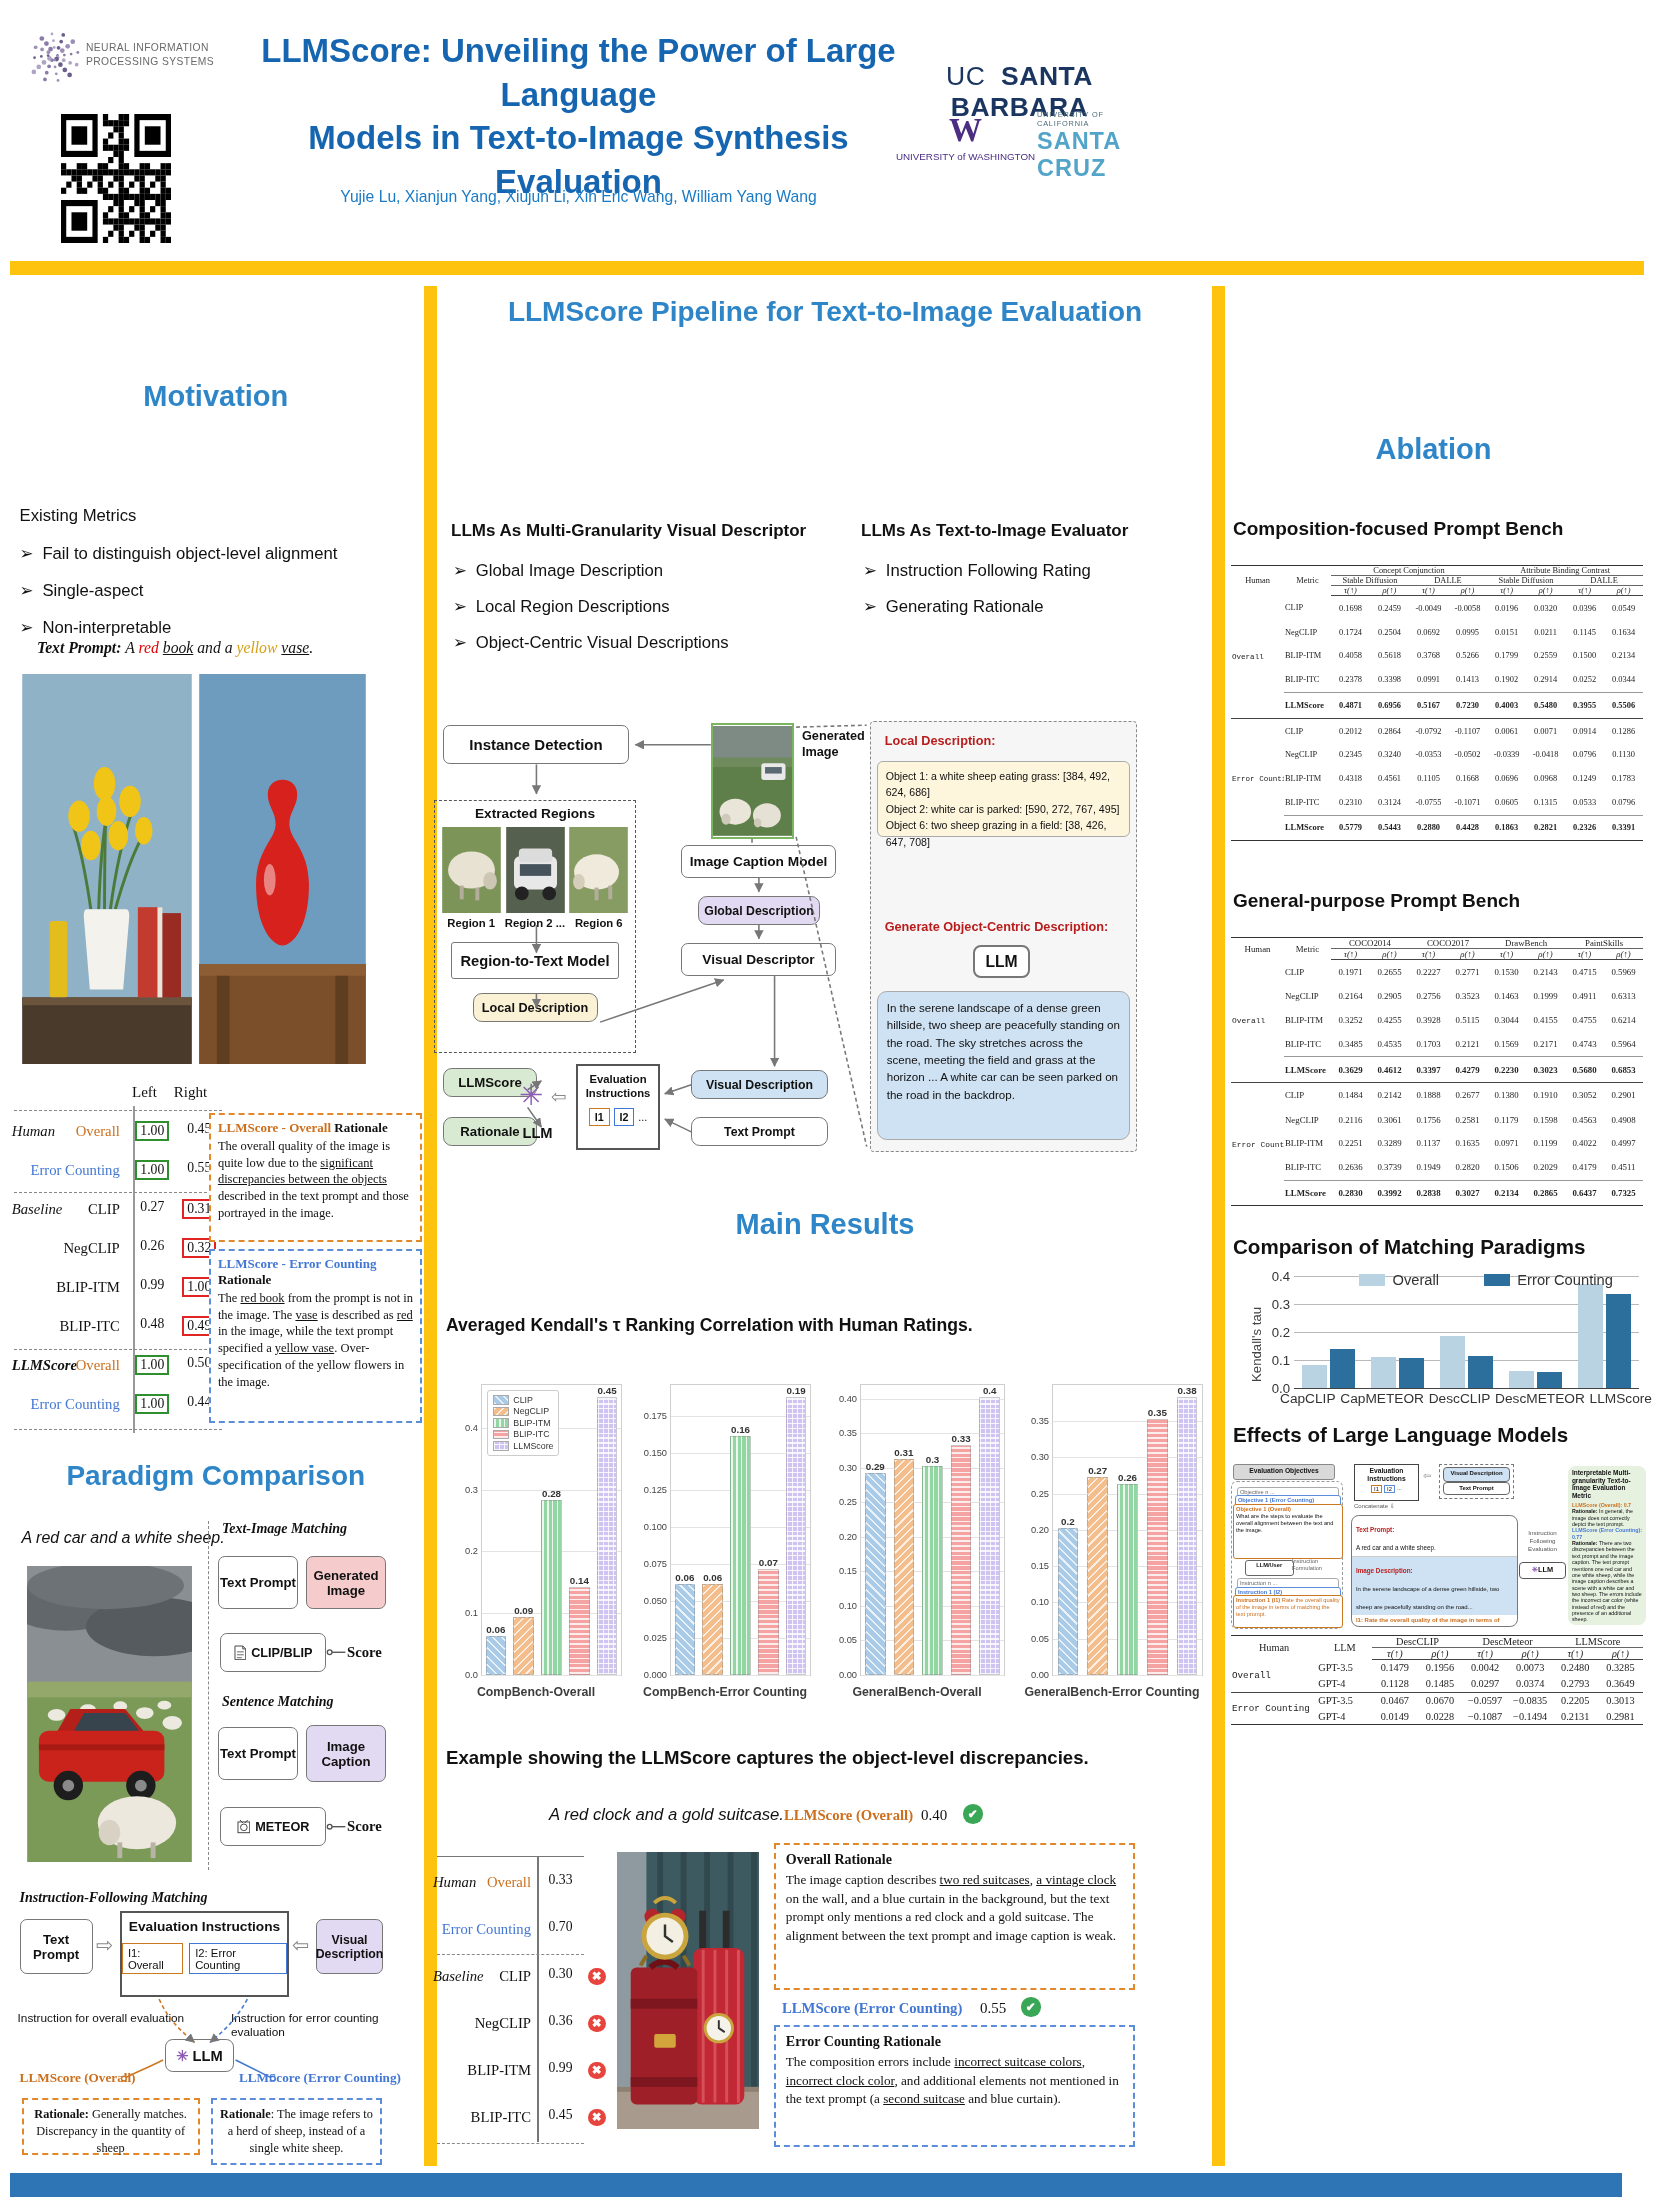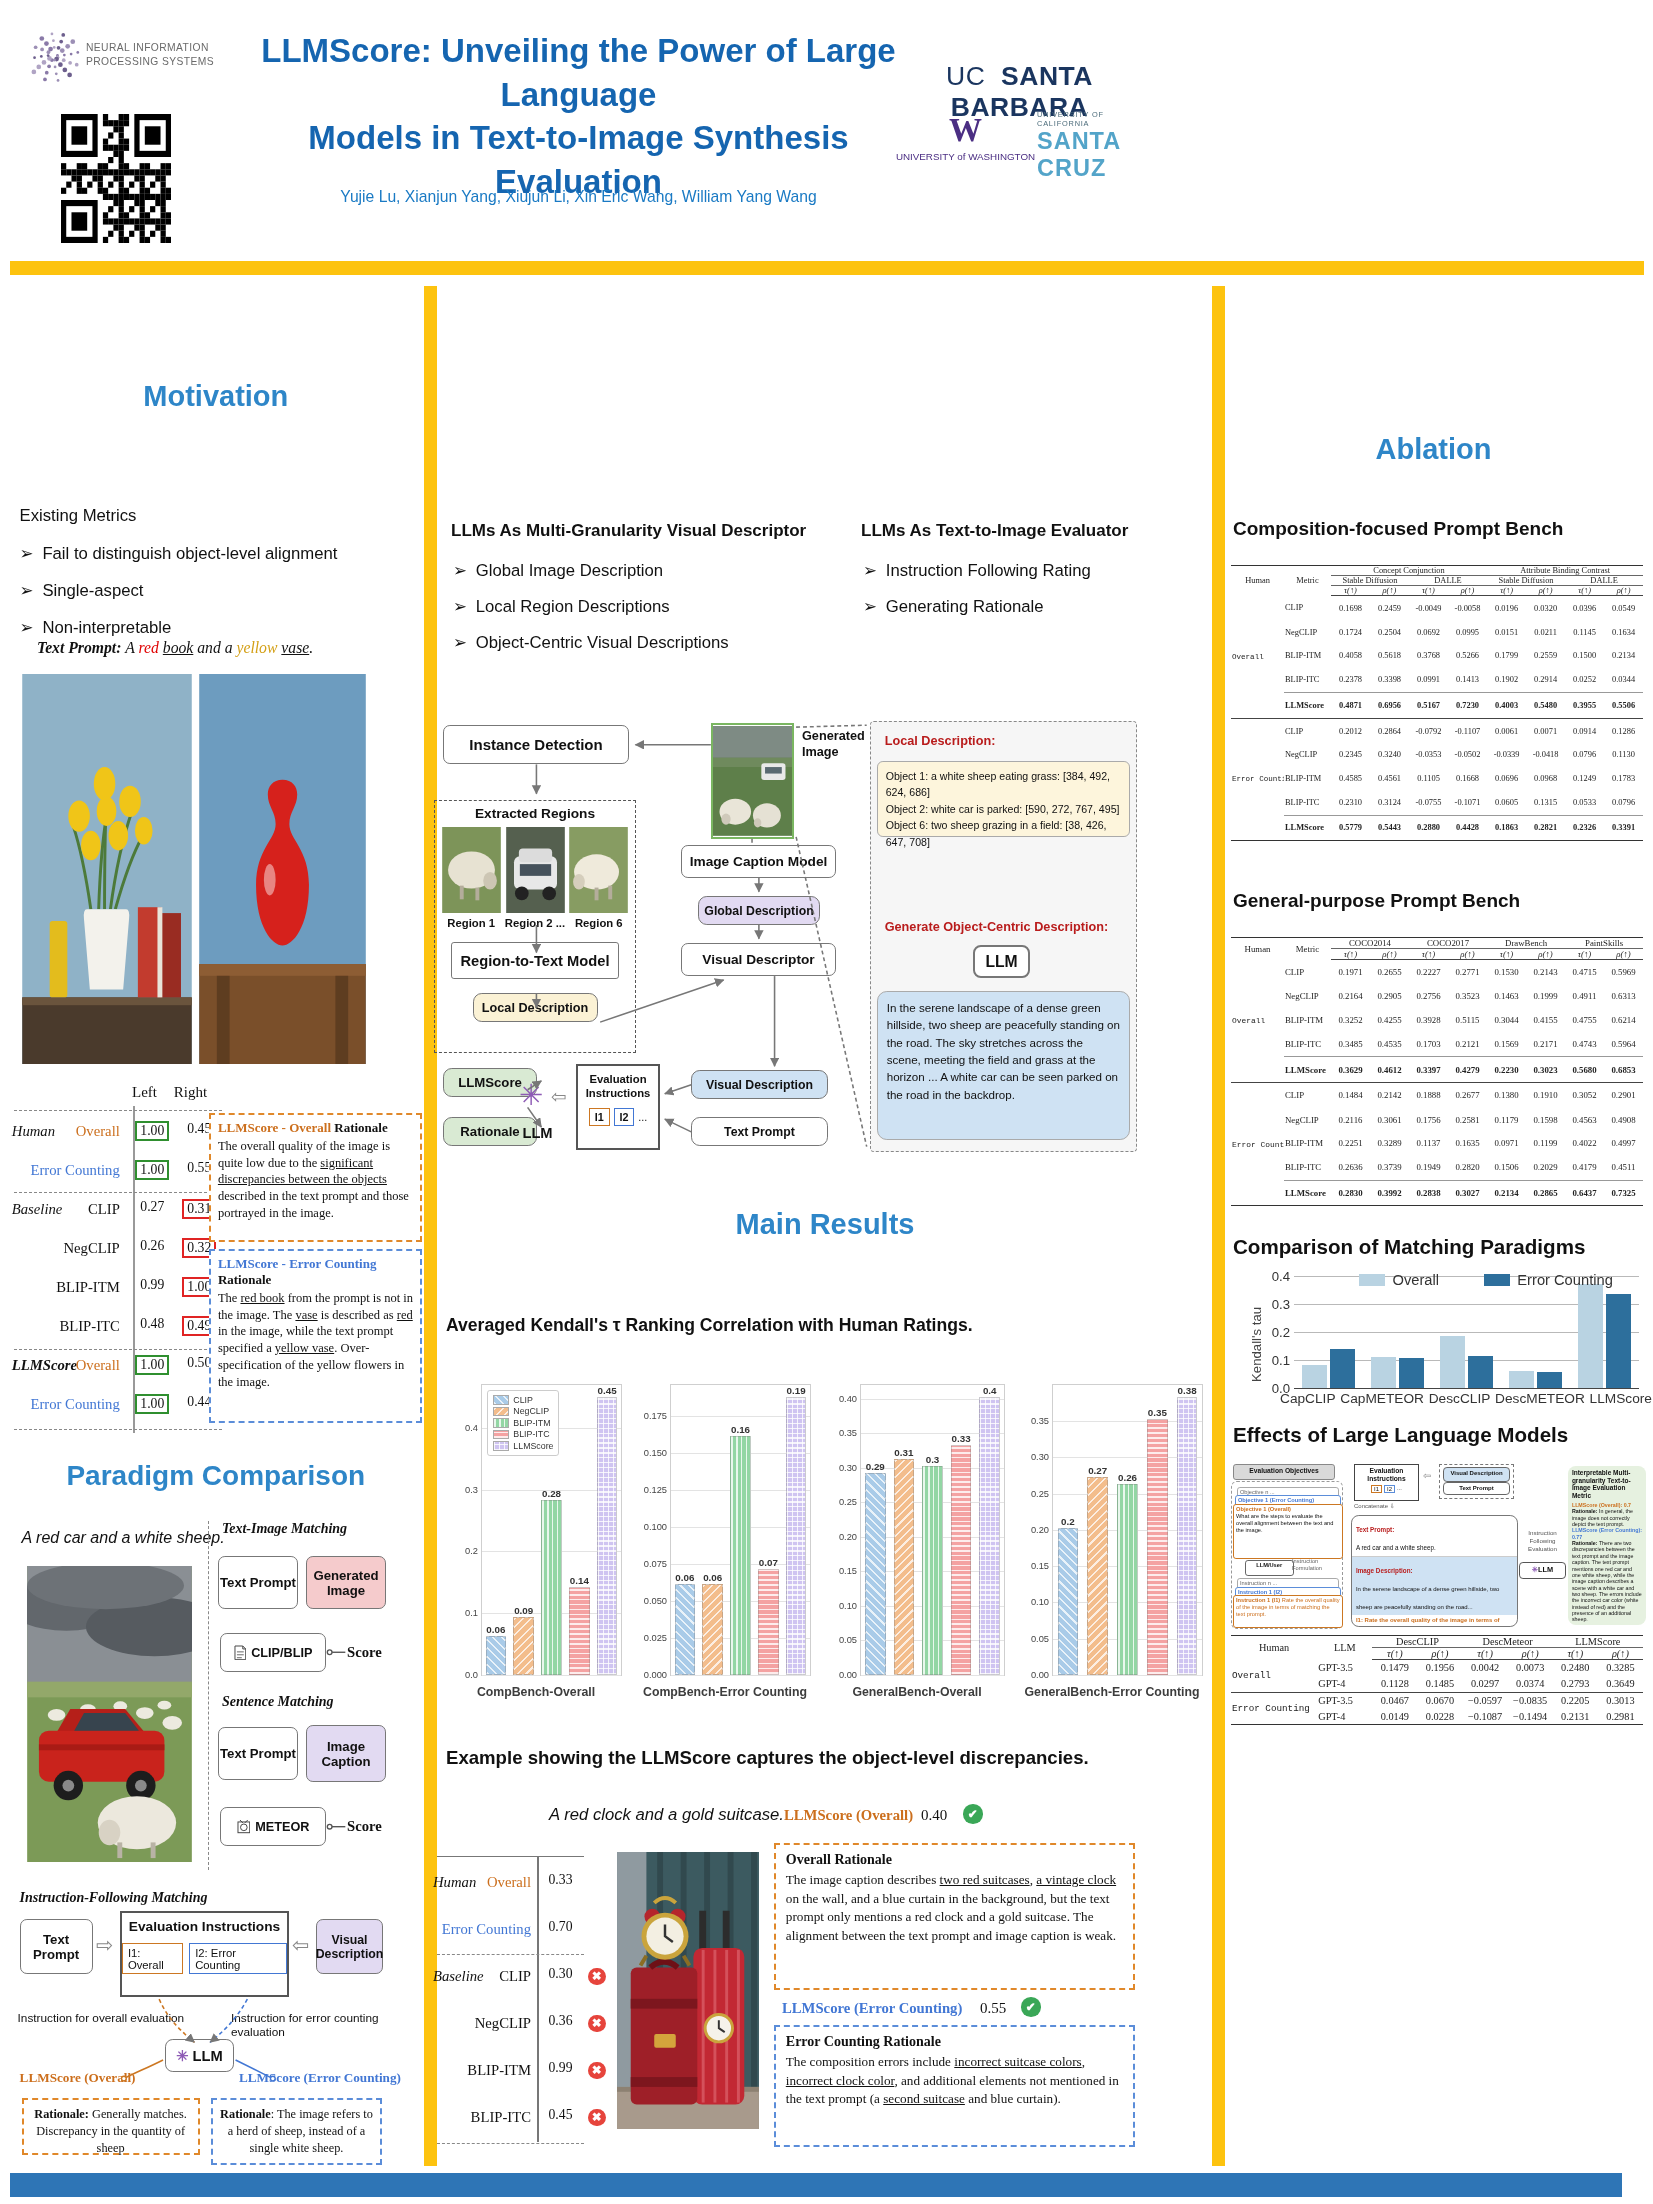--- a/index.html
+++ b/index.html
@@ -516,20 +516,21 @@
   </div>
   <div class="abs serif bold orange-t" style="left:19.6px;top:2070px;font-size:13.2px">LLMScore (Overall)</div>
   <div class="abs serif bold blue-t" style="left:239px;top:2070px;font-size:13.2px">LLMScore (Error Counting)</div>
   <div class="abs dash-orange serif" style="left:21.6px;top:2098px;width:178px;height:57px;padding:5.9px 5.9px;font-size:12.3px;text-align:center;line-height:1.4">
     <span class="bold">Rationale:</span><span> Generally matches. Discrepancy in the quantity of sheep</span>
   </div>
   <div class="abs dash-blue serif" style="left:211px;top:2098px;width:171px;height:67px;padding:5.9px 5.9px;font-size:12.3px;text-align:center;line-height:1.4">
     <span class="bold">Rationale</span><span>: The image refers to a herd of sheep, instead of a single white sheep.</span>
   </div>
 
+  <div class="abs sec-head" style="left:437px;top:296px;width:776px;font-size:28px">LLMScore Pipeline for Text-to-Image Evaluation</div>
   <div class="abs bold" style="left:451px;top:521px;font-size:17px;font-weight:600">LLMs As Multi-Granularity Visual Descriptor</div>
   <div class="abs" id="desc-bullets" style="left:453px;top:553px;font-size:16.7px;line-height:36px">
       <div><span style="margin-right: 8.8px;">➢</span><span>Global Image Description</span></div>
       <div><span style="margin-right: 8.8px;">➢</span><span>Local Region Descriptions</span></div>
       <div><span style="margin-right: 8.8px;">➢</span><span>Object-Centric Visual Descriptions</span></div>
     </div>
   <div class="abs bold" style="left:861px;top:521px;font-size:17px;font-weight:600">LLMs As Text-to-Image Evaluator</div>
   <div class="abs" id="eval-bullets" style="left:863px;top:553px;font-size:16.7px;line-height:36px">
       <div><span style="margin-right: 8.8px;">➢</span><span>Instruction Following Rating</span></div>
       <div><span style="margin-right: 8.8px;">➢</span><span>Generating Rationale</span></div>
@@ -1023,21 +1024,21 @@
             <td>0.3240</td>
             <td>-0.0353</td>
             <td>-0.0502</td>
             <td>-0.0339</td>
             <td>-0.0418</td>
             <td>0.0796</td>
             <td>0.1130</td>
           </tr>
           <tr>
             <td class="amet">BLIP-ITM</td>
-            <td>0.4585</td>
+            <td>0.4318</td>
             <td>0.4561</td>
             <td>0.1105</td>
             <td>0.1668</td>
             <td>0.0696</td>
             <td>0.0968</td>
             <td>0.1249</td>
             <td>0.1783</td>
           </tr>
           <tr>
             <td class="amet">BLIP-ITC</td>

